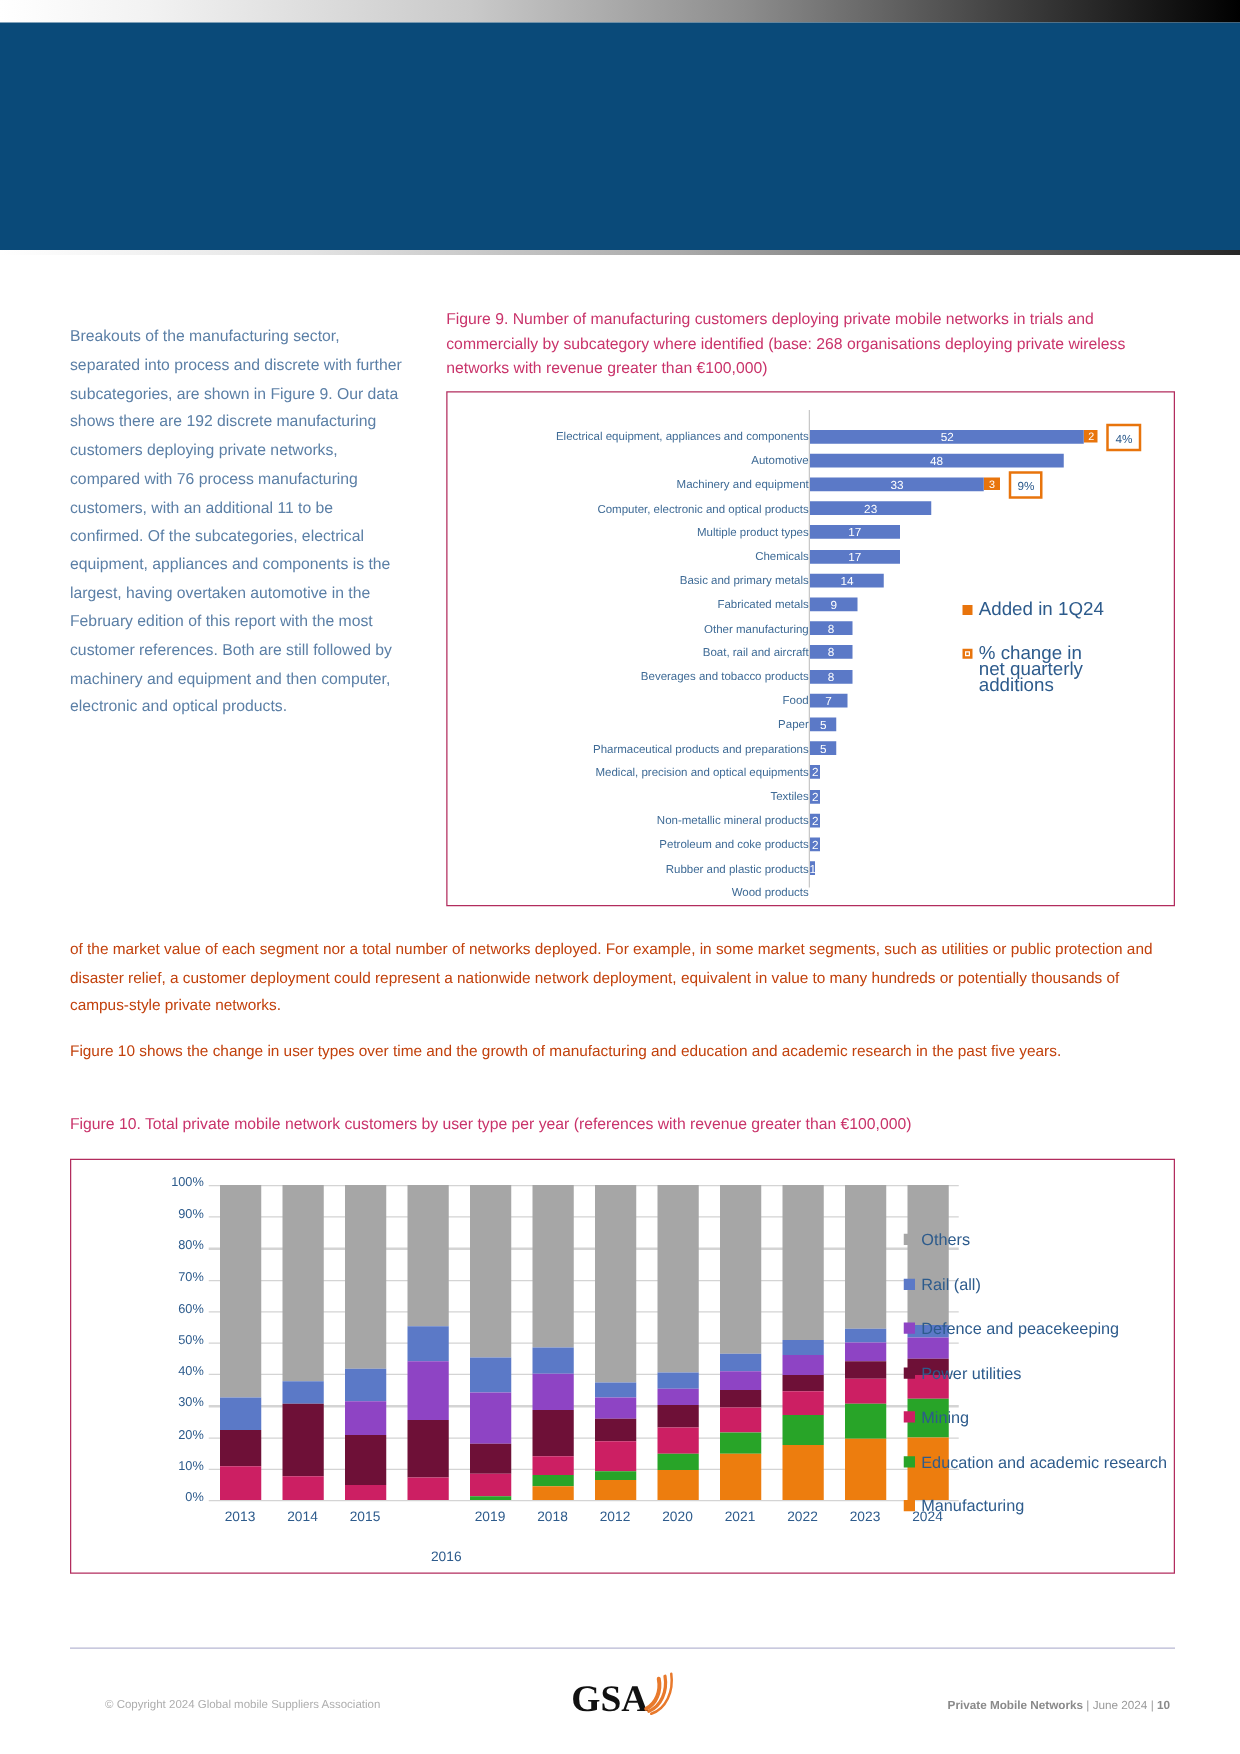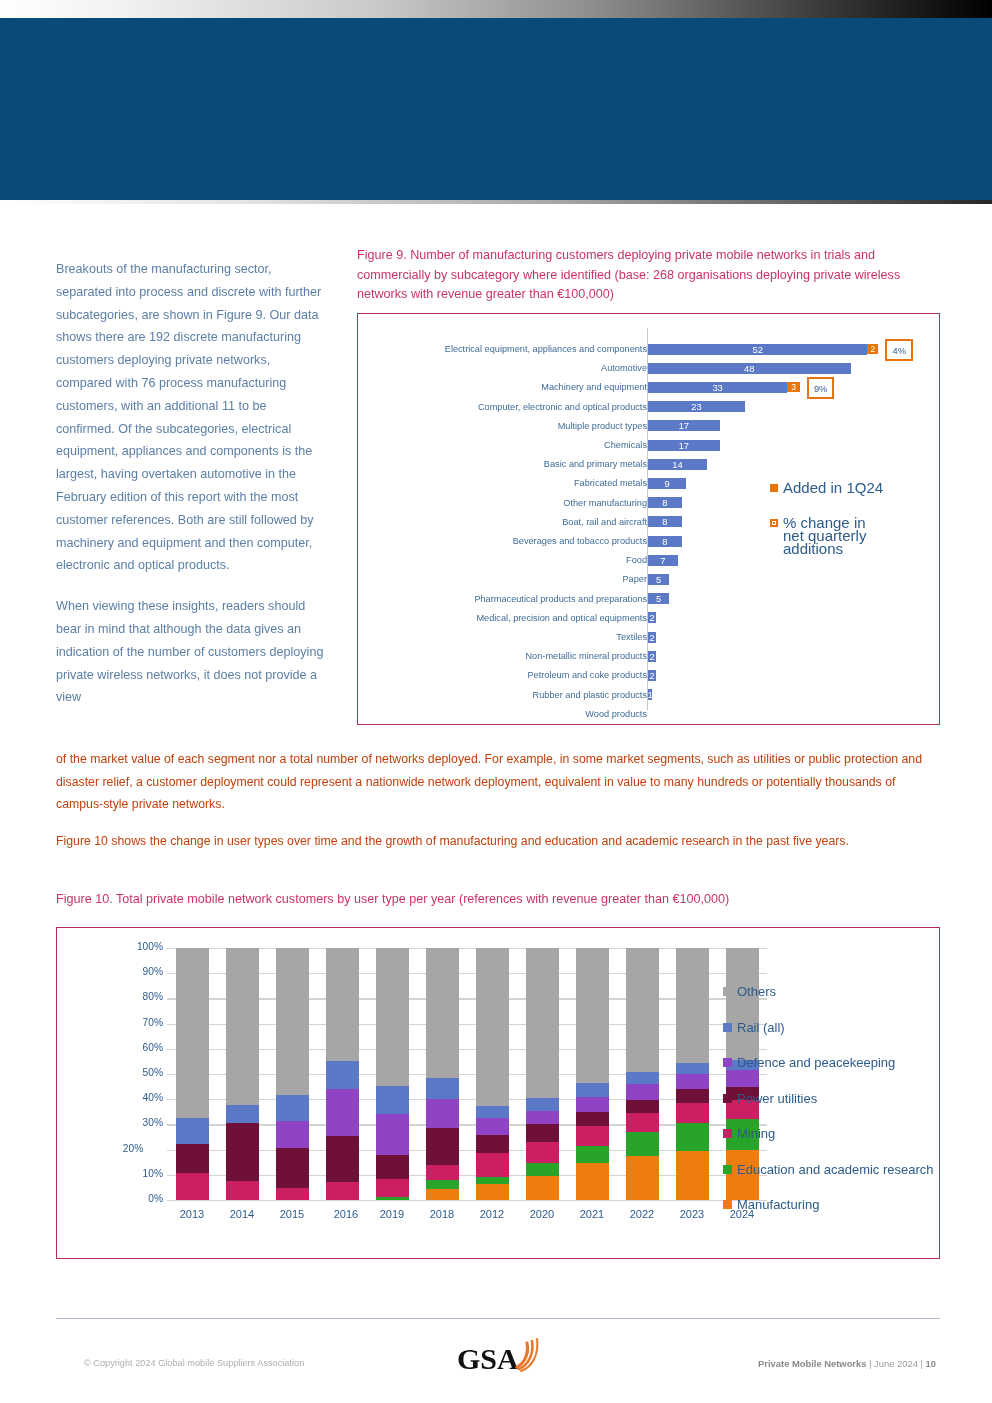--- a/index.html
+++ b/index.html
@@ -73,21 +73,20 @@
 </style>
 </head>
 <body>
 
 <div class="top-gradient"></div>
 <div class="header-band"></div>
 <div class="header-shadow"></div>
 
 <div class="col-left body-txt">
   <p>Breakouts of the manufacturing sector, separated into process and discrete with further subcategories, are shown in Figure 9. Our data shows there are 192 discrete manufacturing customers deploying private networks, compared with 76 process manufacturing customers, with an additional 11 to be confirmed. Of the subcategories, electrical equipment, appliances and components is the largest, having overtaken automotive in the February edition of this report with the most customer references. Both are still followed by machinery and equipment and then computer, electronic and optical products.</p>
-  <p>When viewing these insights, readers should bear in mind that although the data gives an indication of the number of customers deploying private wireless networks, it does not provide a view</p>
 </div>
 
 <div class="fig9-caption fig-caption">Figure 9. Number of manufacturing customers deploying private mobile networks in trials and commercially by subcategory where identified (base: 268 organisations deploying private wireless networks with revenue greater than €100,000)</div>
 
 <div class="fig9-box">
   <div class="baxis"></div>
   <div class="bars" id="fig9-bars">
       <div class="brow" style="top: 27px;">
         <div class="blabel">Electrical equipment, appliances and components</div>
         <div class="bwrap">
@@ -273,21 +272,21 @@
 
 <div class="fig10-caption fig-caption">Figure 10. Total private mobile network customers by user type per year (references with revenue greater than €100,000)</div>
 
 <div class="fig10-box">
   <div class="plot" id="fig10-plot">
       <div class="grid-line" style="top: 252px;"></div>
       <div class="ytick" style="top: 252px;">0%</div>
       <div class="grid-line" style="top: 226.8px;"></div>
       <div class="ytick" style="top: 226.8px;">10%</div>
       <div class="grid-line" style="top: 201.6px;"></div>
-      <div class="ytick" style="top: 201.6px; text-align: center;">20%</div>
+      <div class="ytick" style="top: 201.6px;">20%</div>
       <div class="grid-line" style="top: 176.4px;"></div>
       <div class="ytick" style="top: 176.4px;">30%</div>
       <div class="grid-line" style="top: 151.2px;"></div>
       <div class="ytick" style="top: 151.2px;">40%</div>
       <div class="grid-line" style="top: 126px;"></div>
       <div class="ytick" style="top: 126px;">50%</div>
       <div class="grid-line" style="top: 100.8px;"></div>
       <div class="ytick" style="top: 100.8px;">60%</div>
       <div class="grid-line" style="top: 75.6px;"></div>
       <div class="ytick" style="top: 75.6px;">70%</div>
@@ -319,21 +318,21 @@
         <div class="seg" style="height: 146.916px; background: rgb(166, 166, 166);"></div>
       </div>
       <div class="xlabel" style="left: 95px;">2015</div>
       <div class="stack" style="left: 158.5px; height: 252px;">
         <div class="seg" style="height: 18.144px; background: rgb(204, 31, 99);"></div>
         <div class="seg" style="height: 45.612px; background: rgb(110, 16, 55);"></div>
         <div class="seg" style="height: 47.124px; background: rgb(142, 68, 196);"></div>
         <div class="seg" style="height: 28.476px; background: rgb(91, 121, 199);"></div>
         <div class="seg" style="height: 112.644px; background: rgb(166, 166, 166);"></div>
       </div>
-      <div class="xlabel" style="left: 149px;">2016</div>
+      <div class="xlabel" style="left: 160px; margin-top: 32px;">2016</div>
       <div class="stack" style="left: 208.5px; height: 252px;">
         <div class="seg" style="height: 3.024px; background: rgb(40, 164, 40);"></div>
         <div class="seg" style="height: 18.396px; background: rgb(204, 31, 99);"></div>
         <div class="seg" style="height: 23.94px; background: rgb(110, 16, 55);"></div>
         <div class="seg" style="height: 41.076px; background: rgb(142, 68, 196);"></div>
         <div class="seg" style="height: 27.216px; background: rgb(91, 121, 199);"></div>
         <div class="seg" style="height: 138.348px; background: rgb(166, 166, 166);"></div>
       </div>
       <div class="xlabel" style="left: 195px;">2019</div>
       <div class="stack" style="left: 258.5px; height: 252px;">

